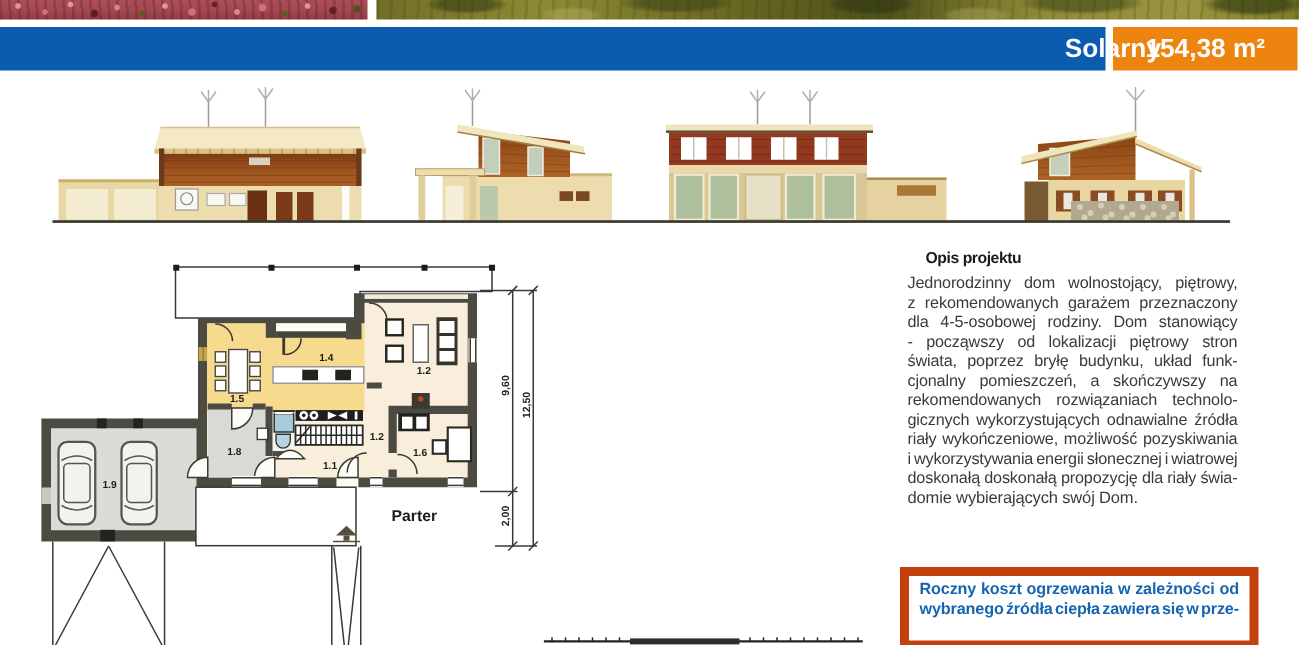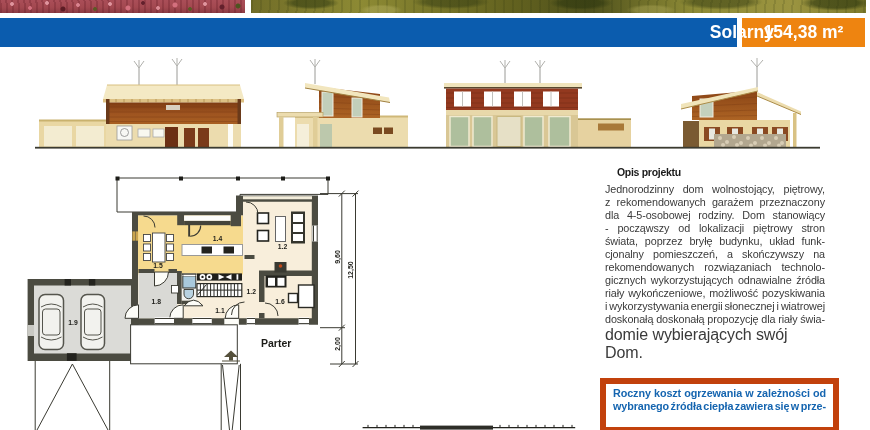--- a/index.html
+++ b/index.html
@@ -41,21 +41,21 @@
   #orangebox{left:742px;top:18px;width:123px;height:29px;background:#ee8410;}
   #solarny{left:0;top:18px;width:730px;height:29px;line-height:29px;text-align:right;
     color:#fff;font-weight:bold;font-size:17.5px;padding-left:44px;}
   #m2{left:742px;top:18px;width:123px;height:18px;line-height:29px;text-align:center;
     color:#fff;font-weight:bold;font-size:17.5px;}
   
   #opis{left:605px;top:166px;width:220px;color:#3a3a3a;}
   #opis h3{margin:0 0 5px 12px;font-size:10.5px;letter-spacing:-0.3px;color:#1a1a1a;}
   .jl{display:flex;justify-content:space-between;height:13px;font-size:10.8px;
       letter-spacing:-0.1px;white-space:nowrap;}
-  .ll{height:13px;font-size:16px;letter-spacing:-0.1px;}
+  .ll{height:13px;font-size:11px;letter-spacing:-0.1px;}
   #bluebox{left:600px;top:378px;width:220px;height:40px;border:6px solid #c2410c;
     color:#1565b0;font-weight:bold;padding:3px 0 0 7px;}
   #bluebox .jl,#bluebox .ll{font-size:10.8px;width:213px;}
 </style>
 </head>
 <body>
 <div class="abs" id="photo1"></div>
 <div class="abs" id="photo2"></div>
 <div class="abs" id="bluebar"></div>
 <div class="abs" id="orangebox"></div>

